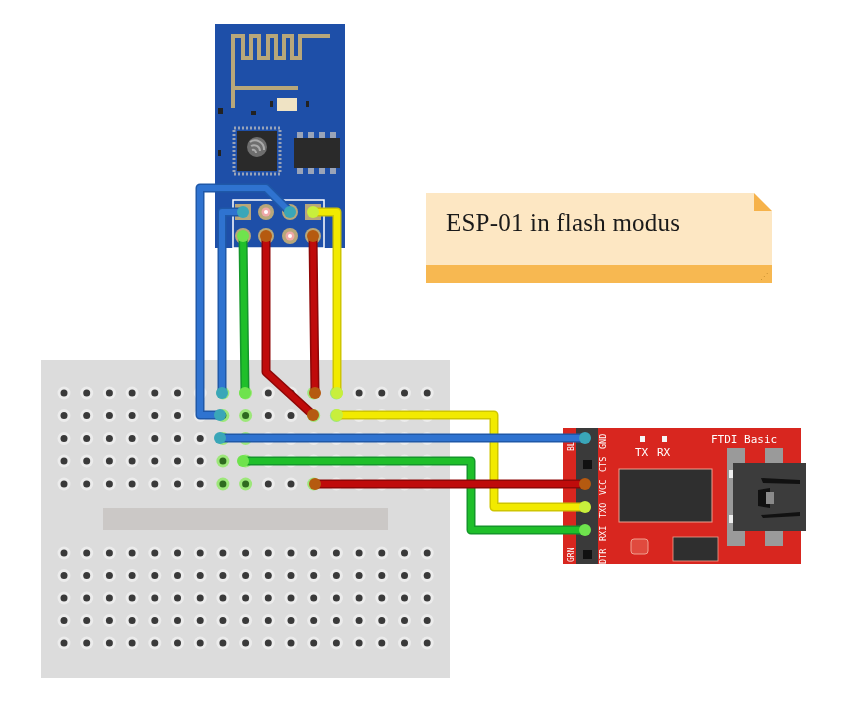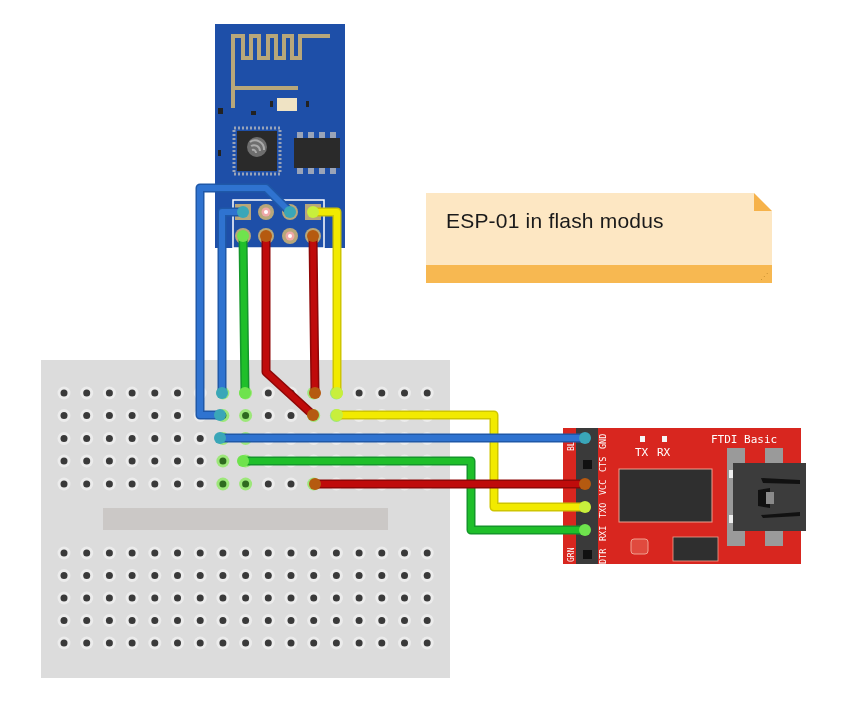--- a/index.html
+++ b/index.html
@@ -2,21 +2,21 @@
 <html><head>
 <meta charset="utf-8">
 <style>
   html,body{margin:0;padding:0;background:#ffffff;}
   body{width:850px;height:712px;position:relative;overflow:hidden;font-family:"DejaVu Sans",sans-serif;}
   #stage{position:absolute;left:0;top:0;width:850px;height:712px;}
   .note{position:absolute;left:426px;top:193px;width:346px;height:90px;}
   .note-body{position:absolute;left:0;top:0;width:346px;height:72px;background:#fde7c3;}
   .note-strip{position:absolute;left:0;top:72px;width:346px;height:18px;background:#f7b851;}
   .note-fold{position:absolute;right:0;top:0;width:0;height:0;border-top:18px solid #ffffff;border-left:18px solid #f6b24a;}
-  .note-text{position:absolute;left:20px;top:16px;font-family:Liberation Sans, sans-serif;font-size:21px;color:#1a1a1a;white-space:nowrap;letter-spacing:0.2px;}
+  .note-text{position:absolute;left:20px;top:16px;font-family:Liberation Serif, serif;font-size:25px;color:#1a1a1a;white-space:nowrap;letter-spacing:0.2px;}
   .note-grip{position:absolute;right:4px;bottom:3px;font-size:8px;color:#c79030;line-height:6px;}
 </style>
 </head>
 <body>
 
 <svg id="stage" width="850" height="712" viewBox="0 0 850 712" xmlns="http://www.w3.org/2000/svg">
 
   <g>
     <rect x="41" y="360" width="409" height="318" fill="#dcdcdc"></rect>
     <rect x="103" y="508" width="285" height="22" fill="#cbc8c6"></rect>

